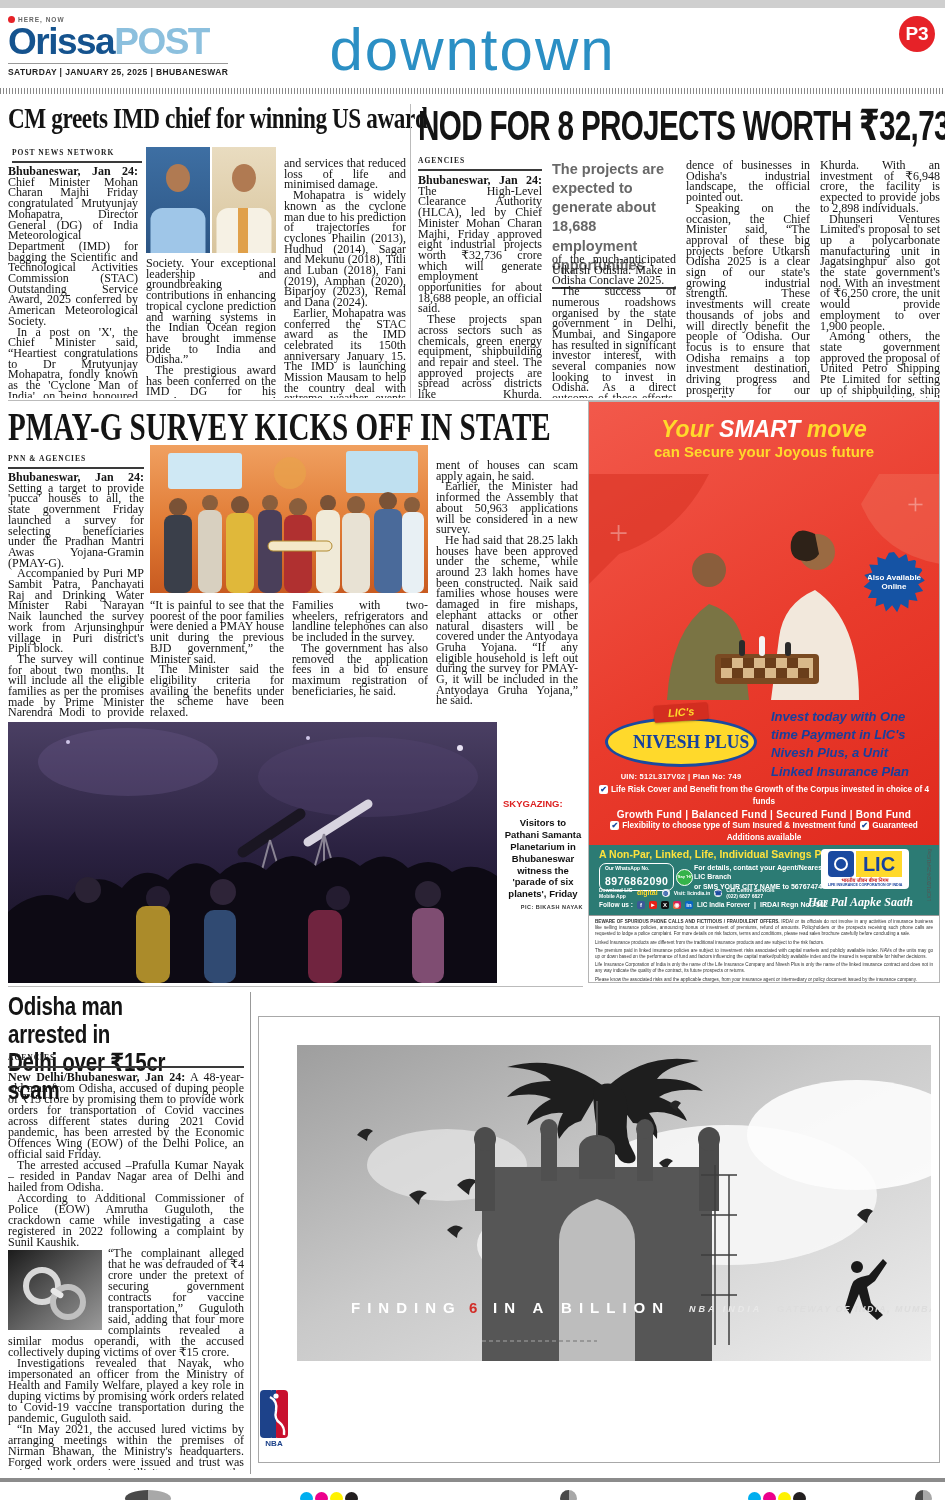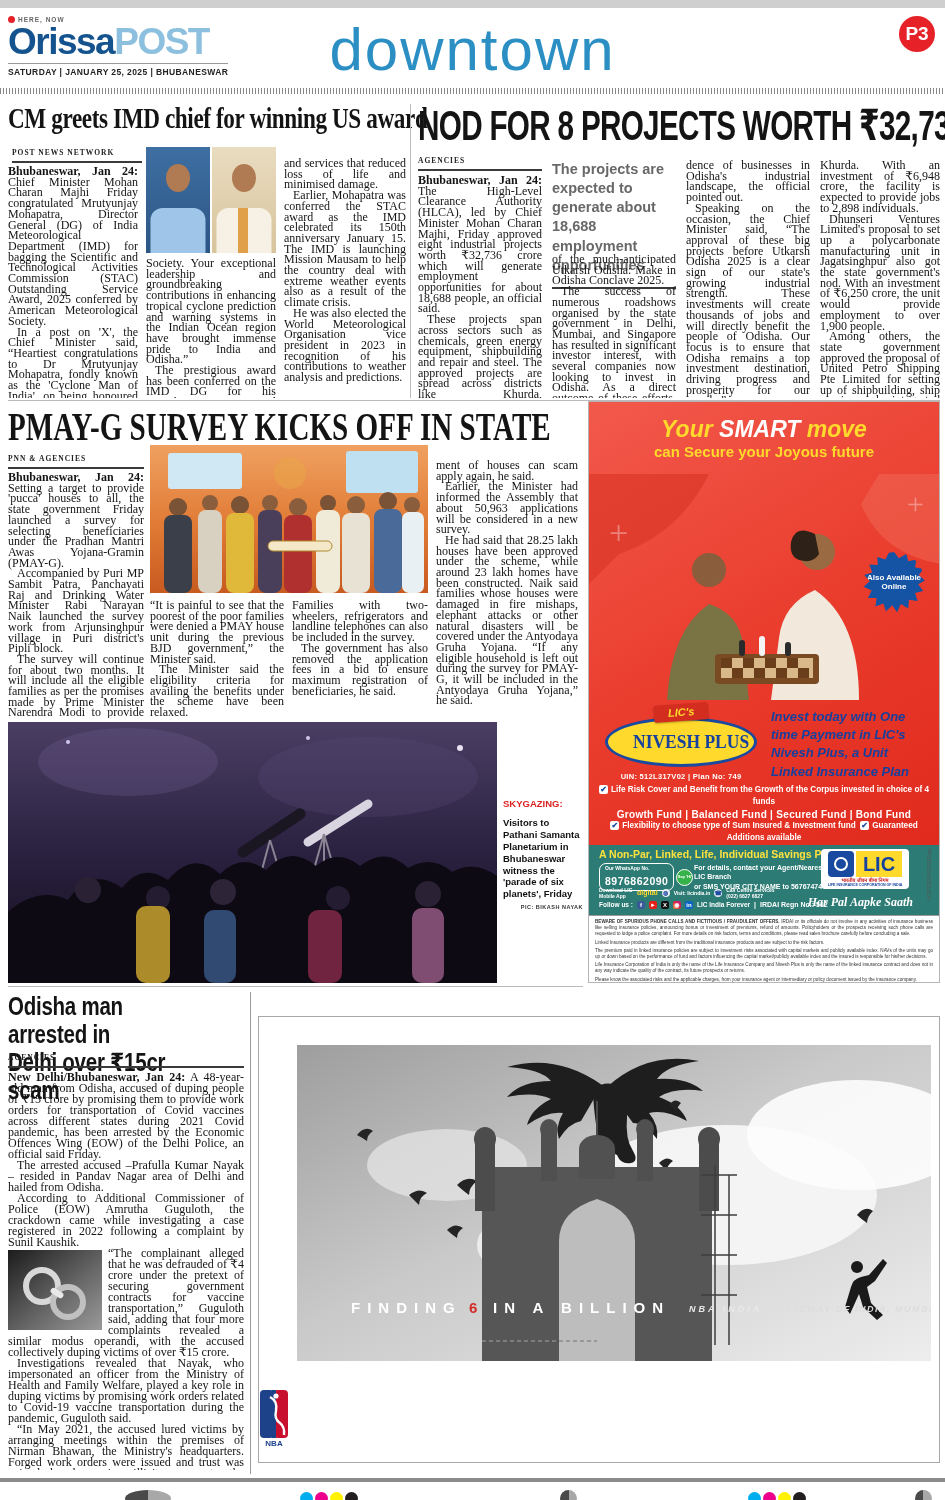--- a/index.html
+++ b/index.html
@@ -26,21 +26,21 @@
   .hl-pmay{font:700 41px/1 "Liberation Serif","DejaVu Serif",serif;white-space:nowrap;transform:scaleX(.71);transform-origin:left;display:inline-block}
   .hl-scam{font:800 25px/1.12 "Liberation Sans","DejaVu Sans",sans-serif;transform:scaleX(.82);transform-origin:left;display:inline-block;letter-spacing:-.3px}
   .pq{font:700 14.5px/1.32 "Liberation Sans","DejaVu Sans",sans-serif;color:#686868;border-bottom:2px solid #3a3a3a;padding-bottom:12px}
   .vrule{width:1px;background:#bbb}
   .hrule{height:1px;background:#bbb}
   
   .p-photo{position:relative;overflow:hidden}
   .p-photo .head{position:absolute;width:24px;height:28px;border-radius:50%;left:50%;transform:translateX(-50%);top:16%;background:#b07a52}
   .p-photo .torso{position:absolute;bottom:0;left:50%;transform:translateX(-50%);width:86%;height:42%;border-radius:12px 12px 0 0}
   .cap-label{font:800 9.5px "Liberation Sans",sans-serif;color:#d22}
-  .cap-text{font:700 9.5px/1.25 "Liberation Sans",sans-serif;color:#111;text-align:left}
+  .cap-text{font:700 9.5px/1.25 "Liberation Sans",sans-serif;color:#111;text-align:center}
   .cap-credit{font:700 5.5px "Liberation Sans",sans-serif;color:#333;text-align:right;letter-spacing:.5px}
   
   .lic{border:1px solid #b5b5b5;overflow:hidden}
   .lic-red{position:absolute;inset:0 0 137px 0;background:linear-gradient(150deg,#f2594b 0%,#e93b2c 55%,#e02a1e 100%)}
   .lic-h1{font:800 italic 23px "Liberation Sans",sans-serif;color:#ffd92b;text-align:center;white-space:nowrap}
   .lic-h1 .w{color:#fff}
   .lic-h2{font:800 15px "Liberation Sans",sans-serif;color:#ffd92b;text-align:center}
   .burst{width:62px;height:62px;background:#1553a4;color:#fff;font:700 8px/1.1 "Liberation Sans",sans-serif;display:flex;align-items:center;justify-content:center;text-align:center;border-radius:50%;clip-path:polygon(50% 0,58% 10%,70% 3%,73% 15%,86% 12%,84% 25%,98% 27%,90% 37%,100% 46%,89% 52%,97% 63%,84% 66%,88% 79%,74% 77%,73% 91%,61% 84%,55% 97%,47% 86%,37% 96%,33% 83%,20% 88%,22% 74%,8% 74%,14% 62%,1% 56%,11% 47%,2% 37%,15% 33%,10% 20%,24% 21%,23% 8%,36% 12%,42% 1%)}
   .ribbon{background:#d32d20;color:#ffd92b;font:800 italic 11px/1 "Liberation Sans",sans-serif;padding:3px 14px;border-radius:2px;transform:rotate(-4deg);display:inline-block;box-shadow:0 1px 2px rgba(0,0,0,.3)}
   .oval{width:152px;height:50px;border-radius:50%;background:#ffd92b;border:3px solid #1a4aa0;display:flex;align-items:center;justify-content:flex-end}
@@ -112,20 +112,21 @@
         <span class="head"></span>
         <span class="torso" style="background:linear-gradient(90deg,#f6f1e4 40%,#e0a04a 40% 58%,#f6f1e4 58%)"></span>
       </div>
   </div>
   <div class="abs col" style="left:146px;top:250px;width:130px;height:140px">
     <p>Society. Your exceptional leadership and groundbreaking contributions in enhancing tropical cyclone prediction and warning systems in the Indian Ocean region have brought immense pride to India and Odisha.”</p>
     <p class="ind">The prestigious award has been conferred on the IMD DG for his contributions to tropical cyclone prediction and warning systems in Indian Ocean region through exceptional leadership</p>
   </div>
   <div class="abs col" style="left:284px;top:150px;width:122px;height:240px">
     <p>and services that reduced loss of life and minimised damage.</p>
+    <p class="ind">Mohapatra is widely known as the cyclone man due to his prediction of trajectories for cyclones Phailin (2013), Hudhud (2014), Sagar and Mekunu (2018), Titli and Luban (2018), Fani (2019), Amphan (2020), Biparjoy (2023), Remal and Dana (2024).</p>
     <p class="ind">Earlier, Mohapatra was conferred the STAC award as the IMD celebrated its 150th anniversary January 15. The IMD is launching Mission Mausam to help the country deal with extreme weather events also as a result of the climate crisis.</p>
     <p class="ind">He was also elected the World Meteorological Organisation vice president in 2023 in recognition of his contributions to weather analysis and predictions.</p>
   </div>
   <div class="abs vrule" style="left:410px;top:96px;height:294px"></div>
   <div class="abs hrule" style="left:8px;top:392px;width:932px"></div>
 
   <div class="abs" style="left:418px;top:96px"><span class="hl-nod">NOD FOR 8 PROJECTS WORTH ₹32,736CR</span></div>
   <div class="abs by" style="left:418px;top:149px;width:124px">AGENCIES</div>
   <div class="abs col" style="left:418px;top:167px;width:124px;height:223px">
     <p><b>Bhubaneswar, Jan 24:</b> <span>The High-Level Clearance Authority (HLCA), led by Chief Minister Mohan Charan Majhi, Friday approved eight industrial projects worth ₹32,736 crore which will generate employment opportunities for about 18,688 people, an official said.</span></p>

